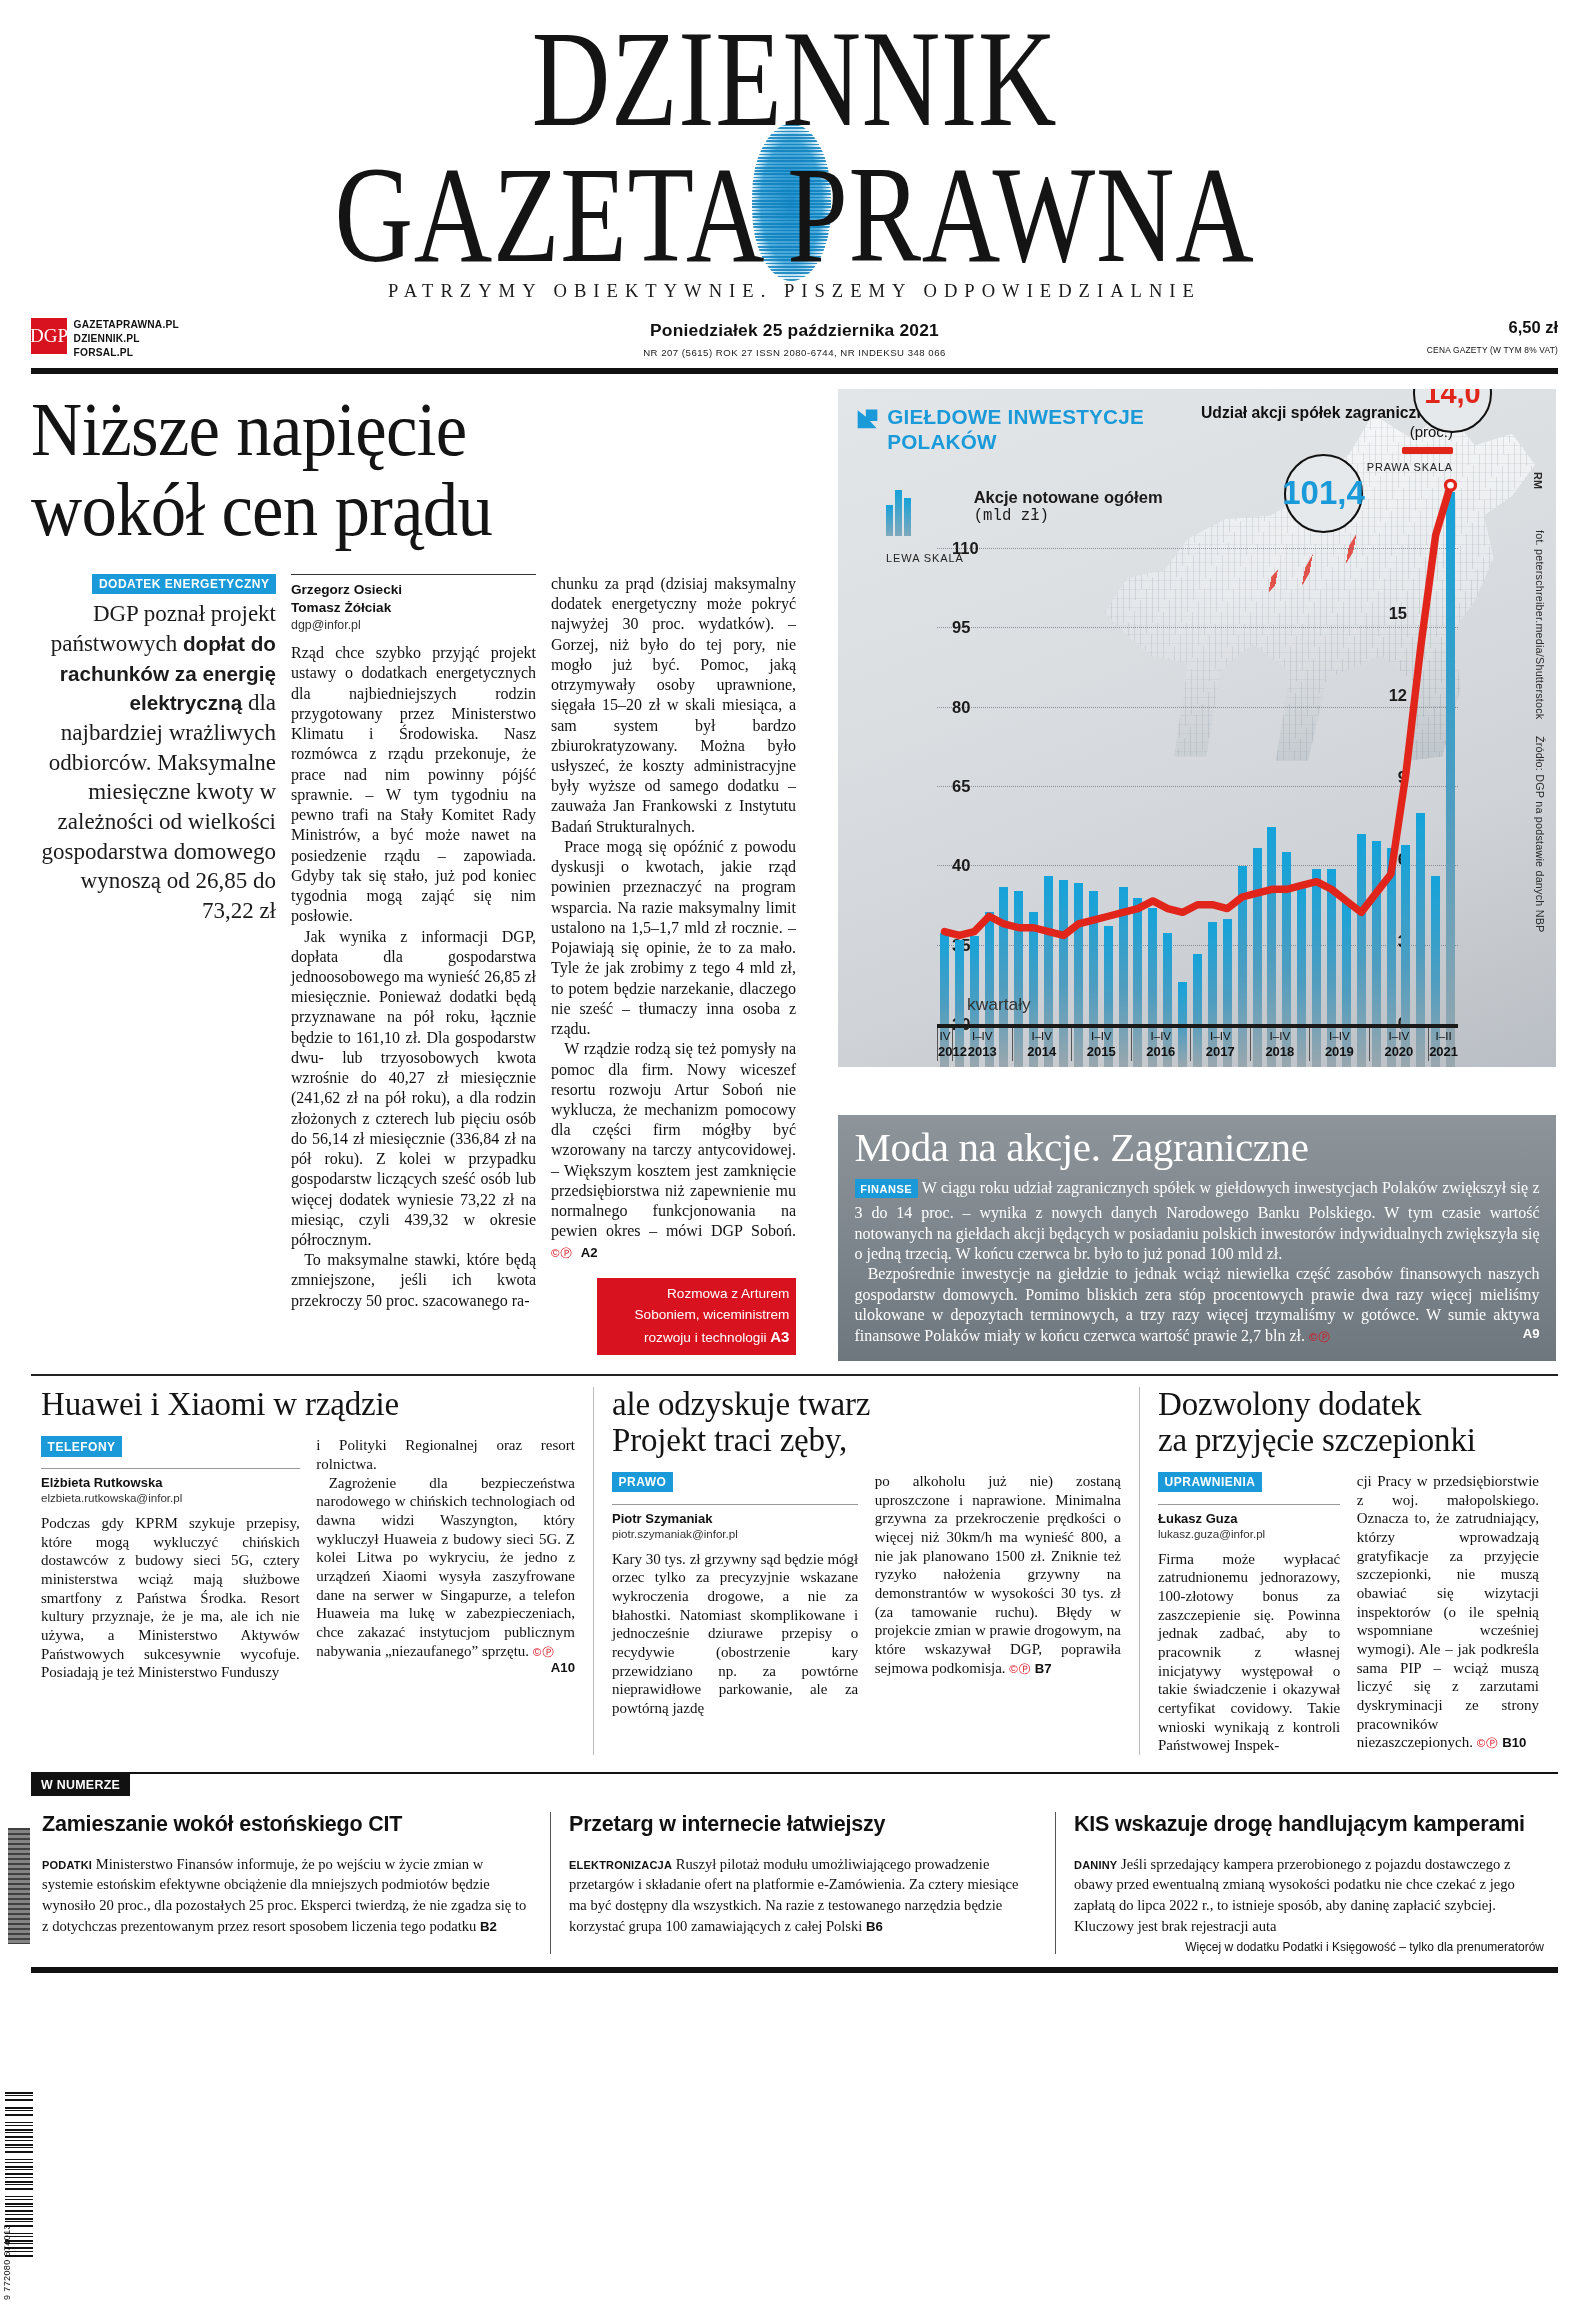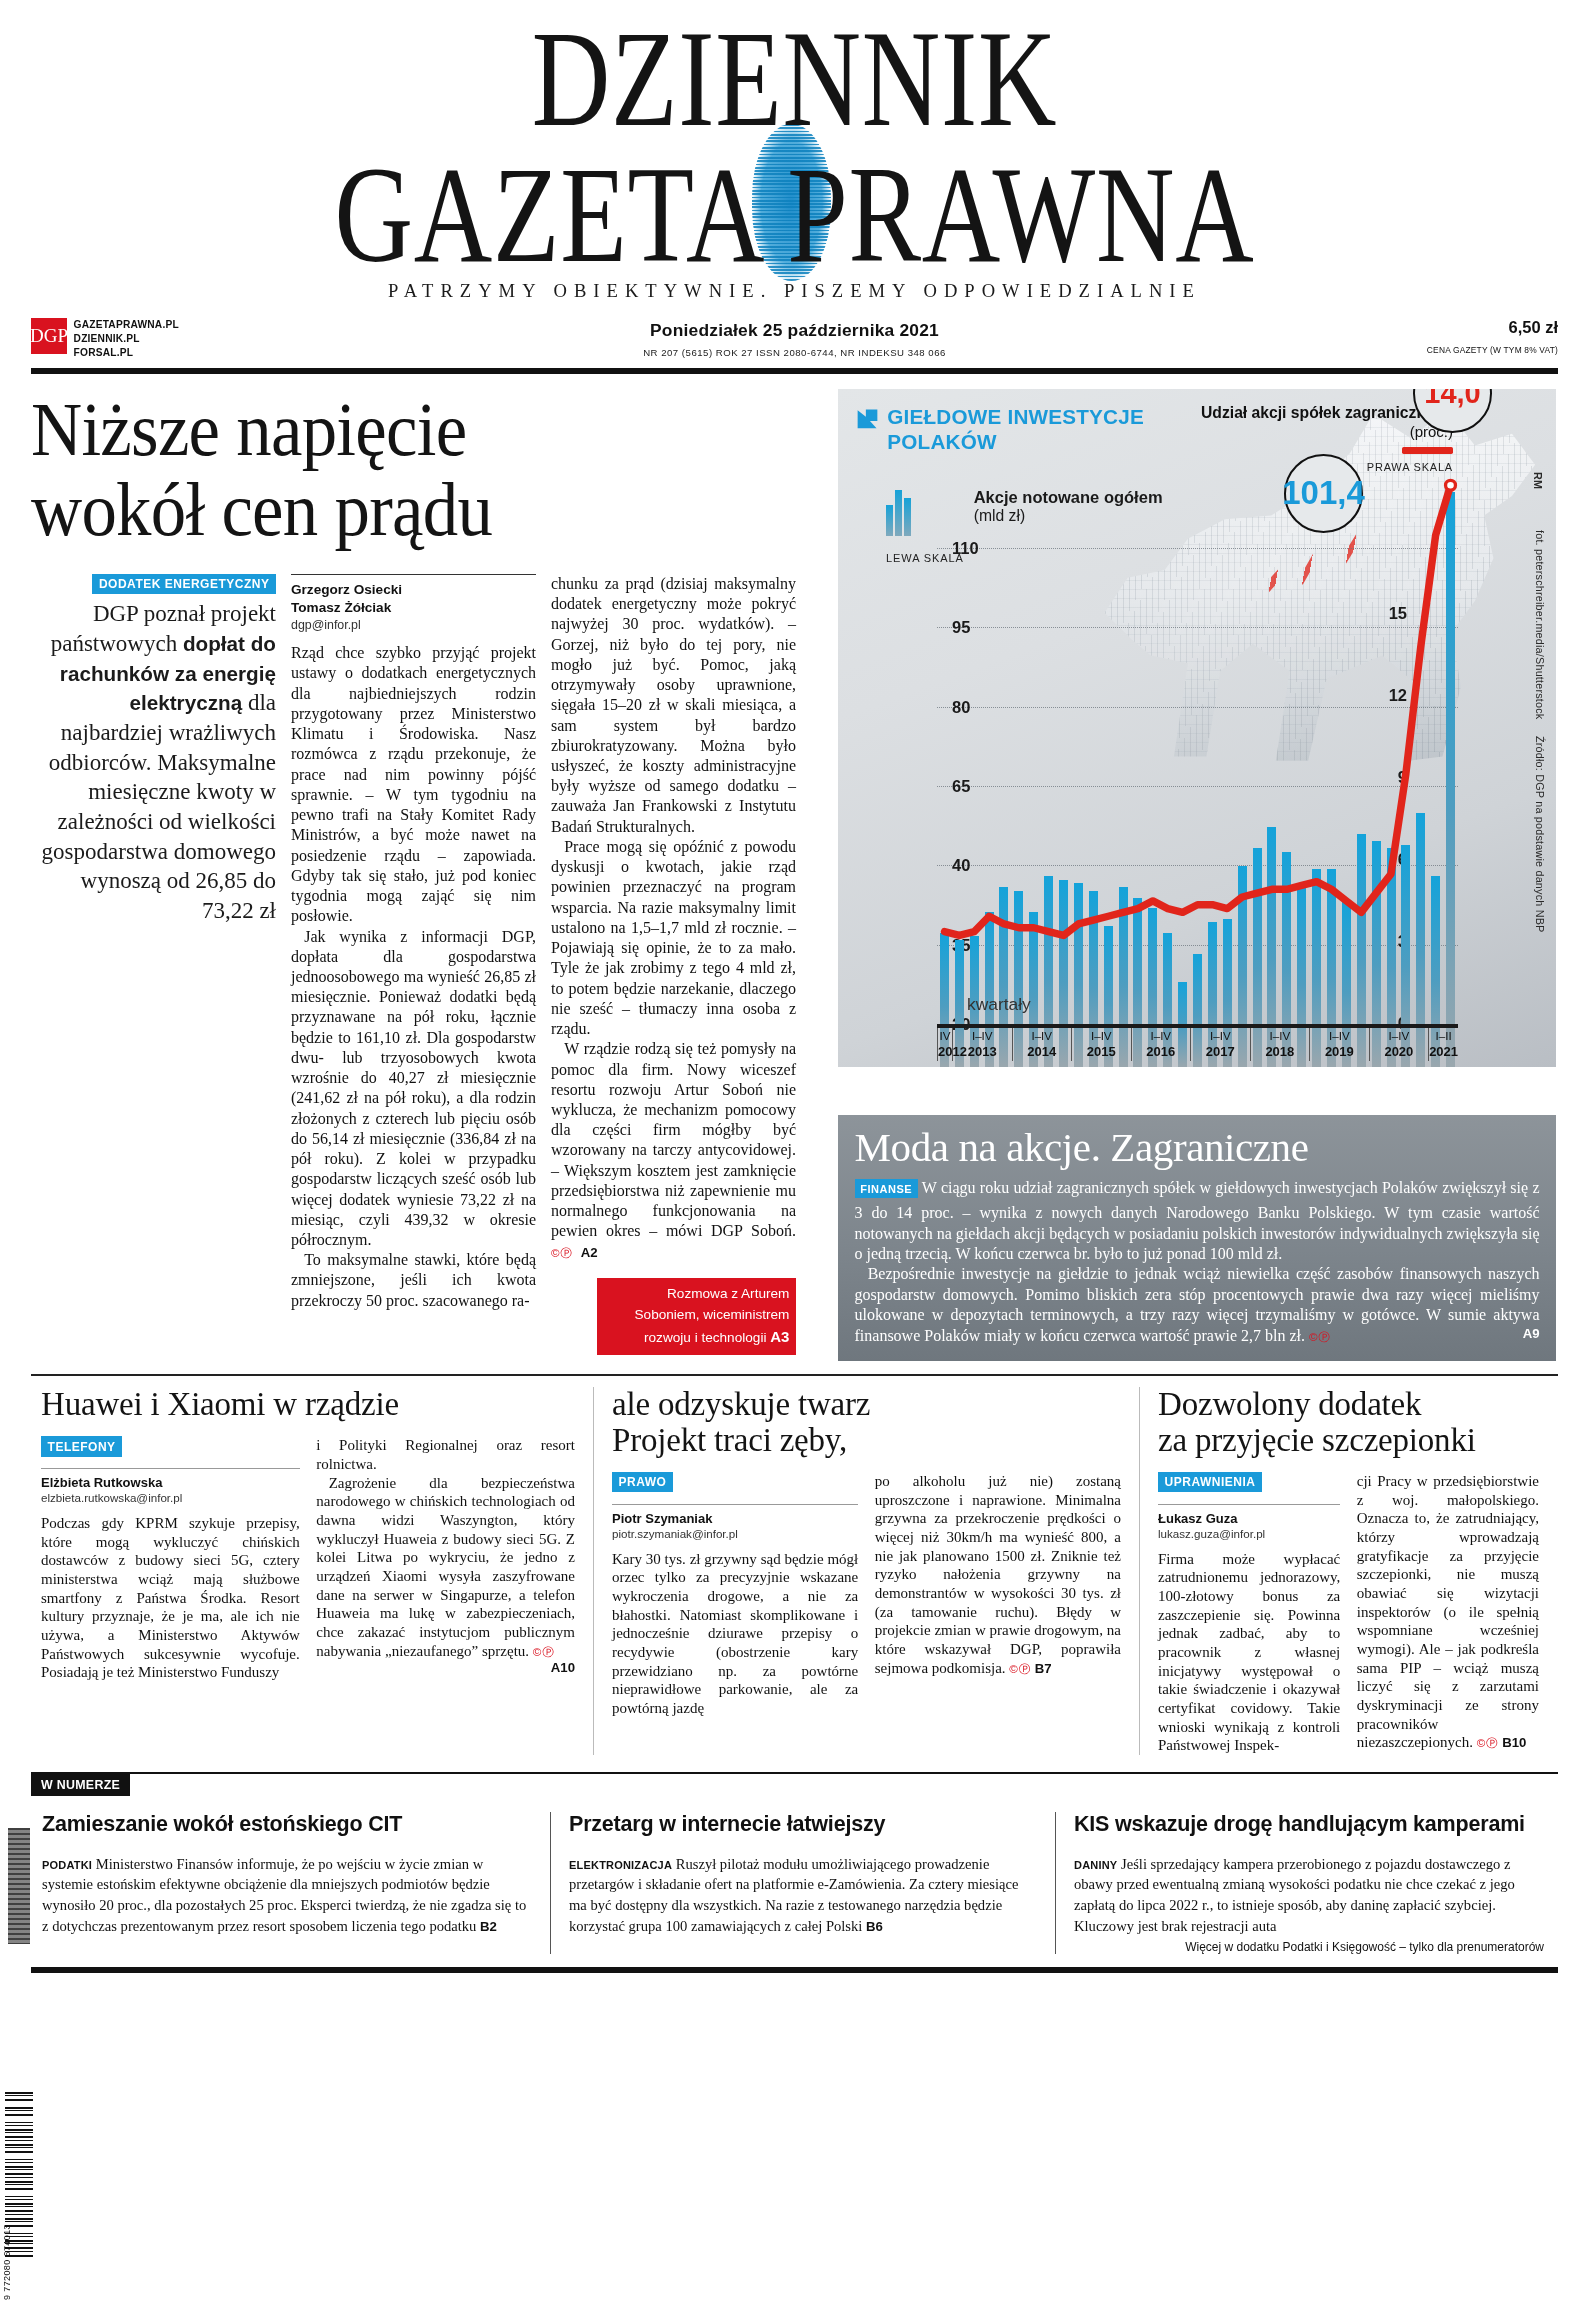--- a/index.html
+++ b/index.html
@@ -140,21 +140,21 @@
   .ig-title { position:absolute; left: 18px; top: 15px; display:flex; gap:8.3px; align-items:flex-start; }
   .ig-arrow { width: 23px; height: 23px; flex:0 0 23px; margin-top:3.3px; }
   .ig-title-txt {
     font-family: "Liberation Sans", sans-serif; font-weight: bold;
     font-size: 20.7px; line-height: 1.22; color: #1a9ad9; letter-spacing: 0.2px;
   }
   .legend-left { position:absolute; left: 48px; top: 99px; display:flex; gap:10px; }
   .legend-bars { width: 28px; height: 48px; display:flex; align-items:flex-end; gap:2.5px; }
   .legend-bars i { display:block; width:6.6px; background: linear-gradient(180deg,#16a2d8,#7fa9bd); }
   .lg-txt-b { font-family:"Liberation Sans", sans-serif; font-weight:bold; font-size: 16.5px; line-height:1.18; color:#1a1a1a;}
-  .lg-txt-n { font-family:Liberation Sans, sans-serif; font-weight:normal; font-size: 15.7px; color:#1a1a1a; }
+  .lg-txt-n { font-family:Liberation Mono, monospace; font-weight:normal; font-size: 15.7px; color:#1a1a1a; }
   .lg-scale { font-family:"Liberation Sans", sans-serif; font-size: 11px; letter-spacing:0.9px; color:#222; margin-top:16px;}
   .legend-right { position:absolute; right: 103px; top: 15px; text-align:right; }
   .lr-b { font-family:"Liberation Sans", sans-serif; font-weight:bold; font-size:15.7px; line-height:1.2; color:#111;}
   .lr-n { font-family:"Liberation Sans", sans-serif; font-size:15px; color:#111; }
   .lr-dash { width:51px; height:6.6px; background:#e1251b; border-radius:1.7px; display:inline-block; margin:7.4px 0 3.3px 0;}
   .lr-scale { font-family:"Liberation Sans", sans-serif; font-size:11px; letter-spacing:0.8px; color:#222;}
 
   .bull {
     position:absolute; left: 248px; top: 10px; width: 463px; height: 389px;
     opacity: .97;

